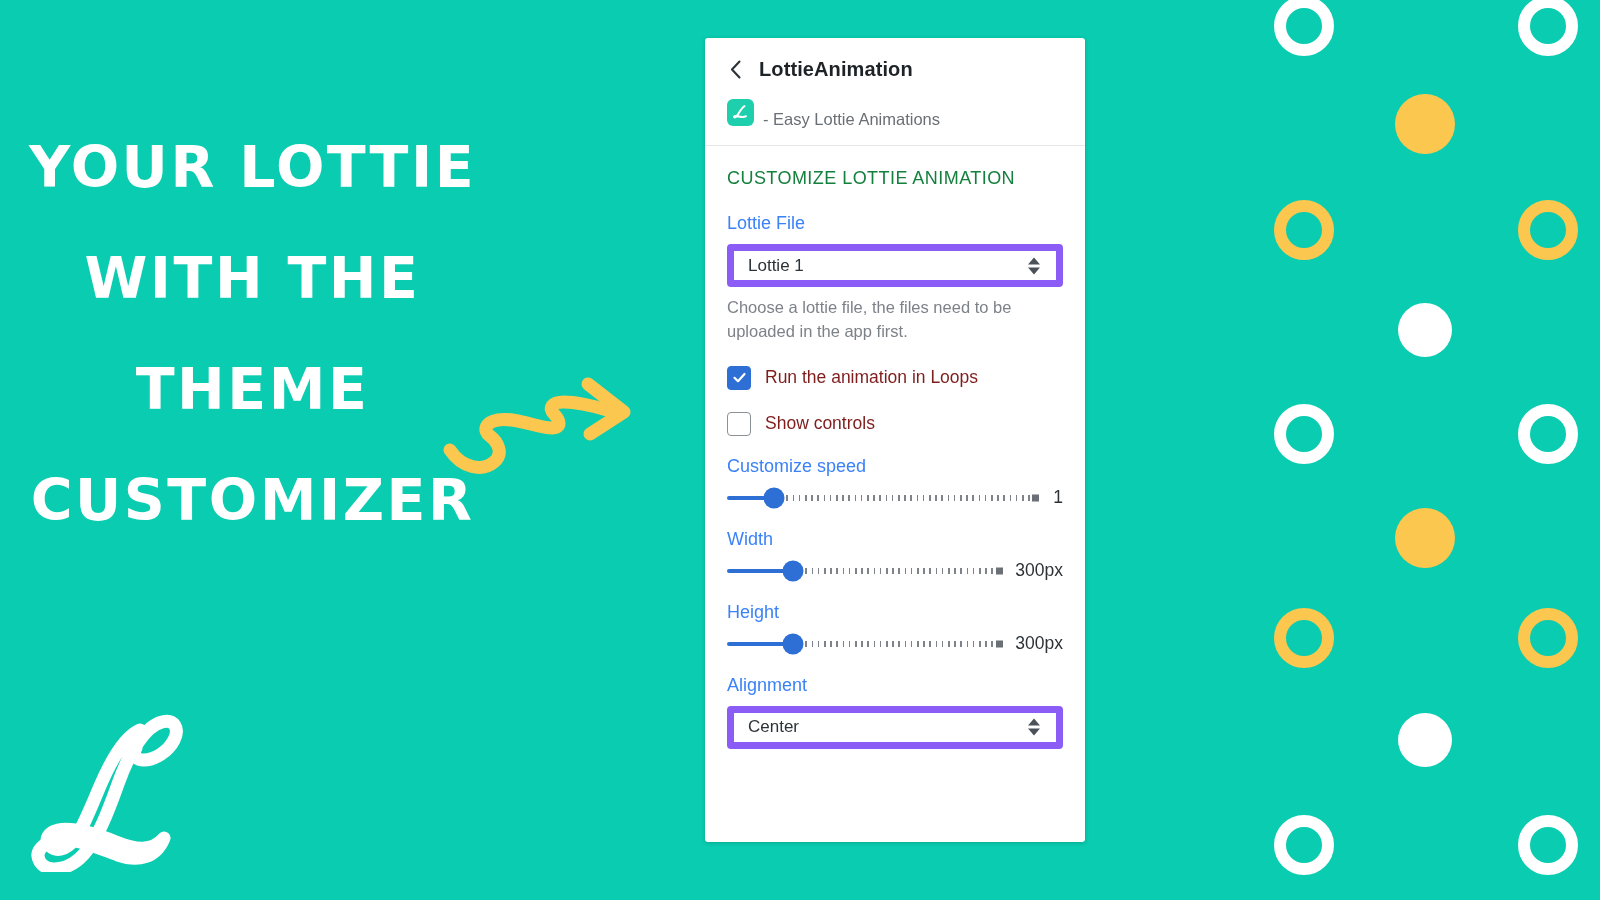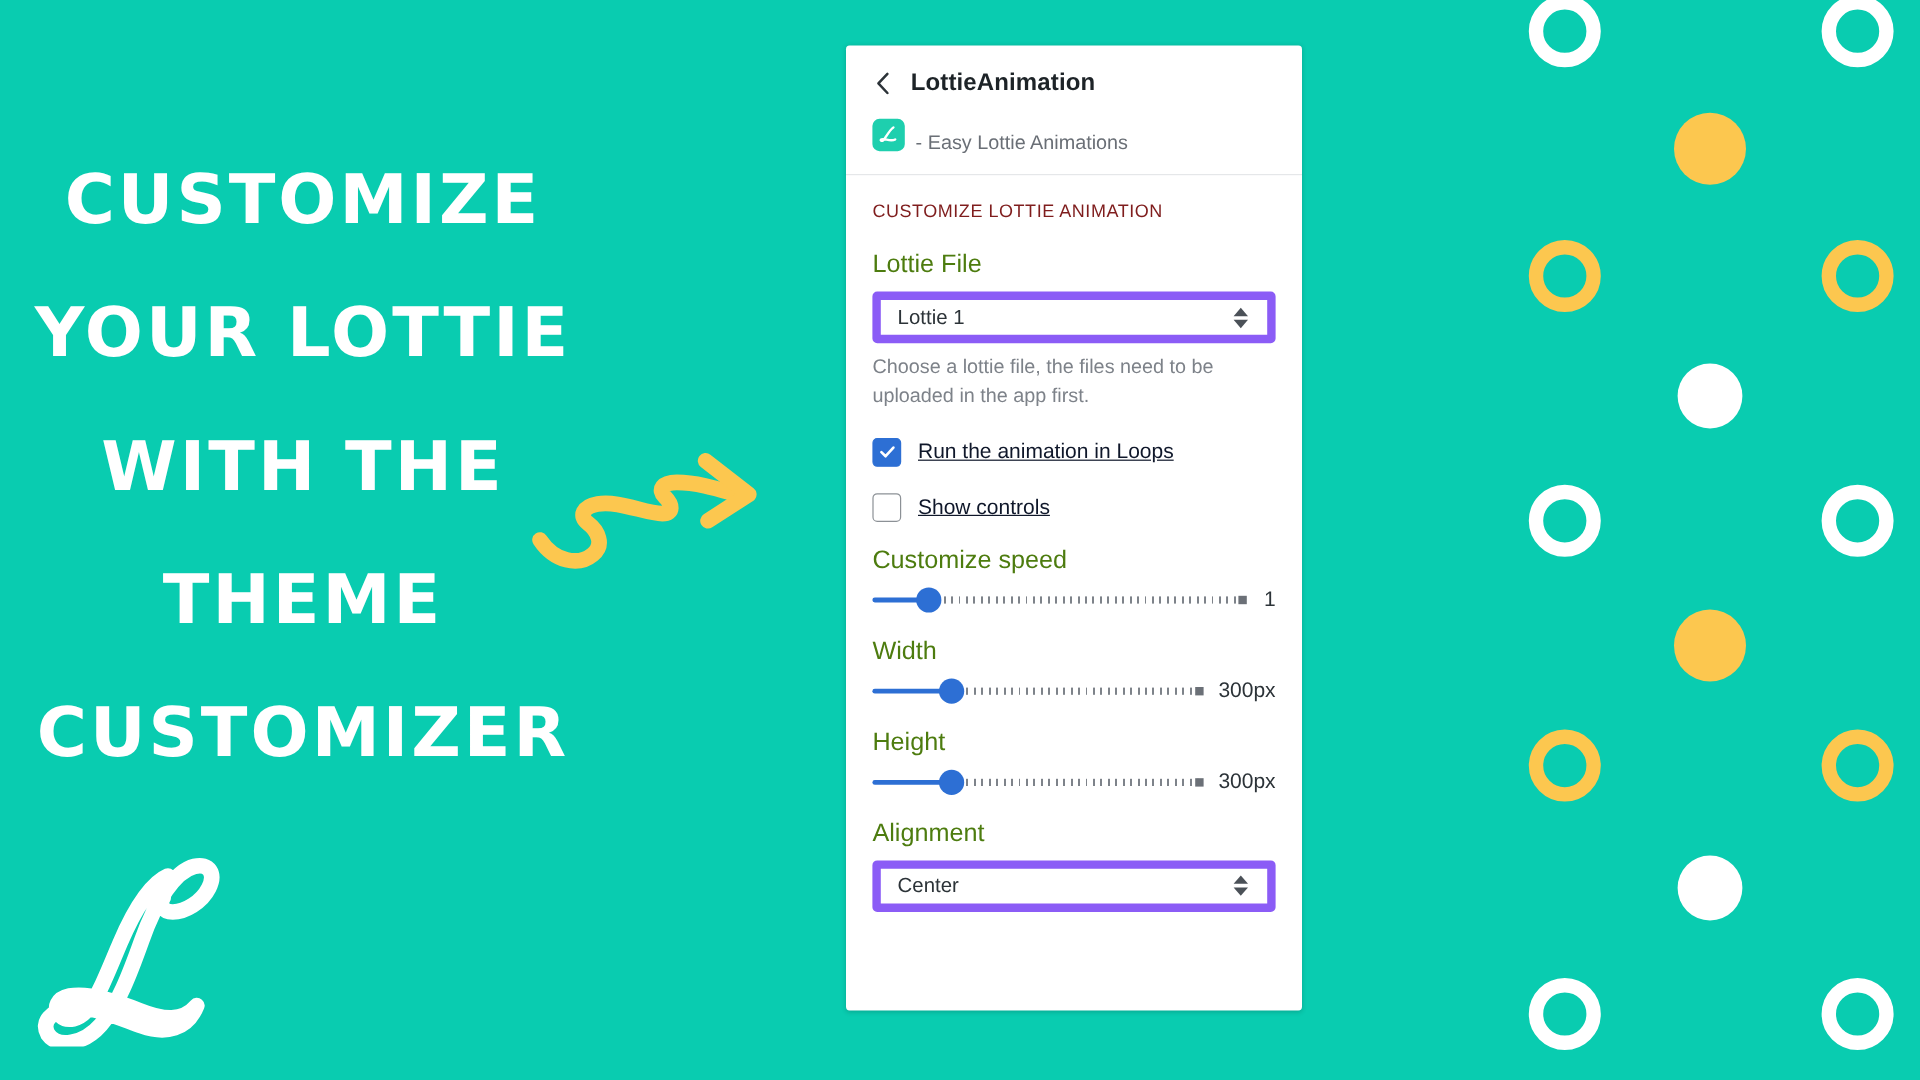--- a/index.html
+++ b/index.html
@@ -63,26 +63,26 @@
     background:#1ecfae;
     display:flex; align-items:center; justify-content:center;
   }
   .sub-text { font-size:16.5px; color:#6a6f76; white-space:nowrap;margin-top:14px; }
 
   .divider { height:1px; background:#e5e7e9; margin:0; }
 
   .panel-body { padding:22px 22px 0 22px; flex:1; }
 
   .section-label {
-    font-size:15px; letter-spacing:.45px; color:#7f1d1d;
+    font-size:18px; letter-spacing:.45px; color:#15803d;
     text-transform:uppercase; margin-bottom:24px;
   }
 
   .field { margin-bottom:0; }
-  .field-label { font-size:21px; color:#4d7c0f; margin-bottom:10px; }
+  .field-label { font-size:18px; color:#3b82f6; margin-bottom:10px; }
 
   .select-box {
     position:relative;
     height:43px;
     border:7px solid #8b5cf6;
     border-radius:4px;
     background:#fff;
     display:flex; align-items:center;
     padding:0 14px;
     cursor:pointer;
@@ -101,21 +101,21 @@
     margin-top:9px;
   }
 
   .check-row { display:flex; align-items:center; gap:14px; margin-top:22px; cursor:pointer; }
   .checkbox {
     width:24px; height:24px; border-radius:4px; flex:none;
     border:1.6px solid #8c9196; background:#fff;
     display:flex; align-items:center; justify-content:center;
   }
   .checkbox.checked { background:#2D6FD4; border-color:#2D6FD4; }
-  .check-label { font-size:17.5px; color:#0f172a;text-decoration:underline; }
+  .check-label { font-size:17.5px; color:#7f1d1d; }
 
   .slider-field { margin-top:20px; }
   .slider-row { display:flex; align-items:center; gap:12px; margin-top:6px; }
   .slider {
     position:relative; flex:1; height:22px; cursor:pointer;
   }
   .s-fill {
     position:absolute; left:0; top:50%; transform:translateY(-50%);
     height:4px; background:#2D6FD4; border-radius:2px;
   }
@@ -149,21 +149,20 @@
     <circle cx="1548" cy="434" r="24" fill="none" stroke="#FFFFFF" stroke-width="12"></circle>
     <circle cx="1425" cy="538" r="30" fill="#FCC74F"></circle>
     <circle cx="1304" cy="638" r="24" fill="none" stroke="#FCC74F" stroke-width="12"></circle>
     <circle cx="1548" cy="638" r="24" fill="none" stroke="#FCC74F" stroke-width="12"></circle>
     <circle cx="1425" cy="740" r="27" fill="#FFFFFF"></circle>
     <circle cx="1304" cy="845" r="24" fill="none" stroke="#FFFFFF" stroke-width="12"></circle>
     <circle cx="1548" cy="845" r="24" fill="none" stroke="#FFFFFF" stroke-width="12"></circle>
   </svg>
 
 <div id="headline">
-  <span class="hl">Customize</span>
   <span class="hl">your Lottie</span>
   <span class="hl">with the</span>
   <span class="hl">theme</span>
   <span class="hl">customizer</span>
 </div>
 
 <svg id="brand-logo" viewBox="0 0 190 160">
   <path d="M118 18 C104 24 90 46 78 74 C68 98 60 118 52 128
            C44 138 34 140 28 134 C22 128 26 120 36 118
            C52 115 74 122 94 130 C114 138 130 140 142 126

